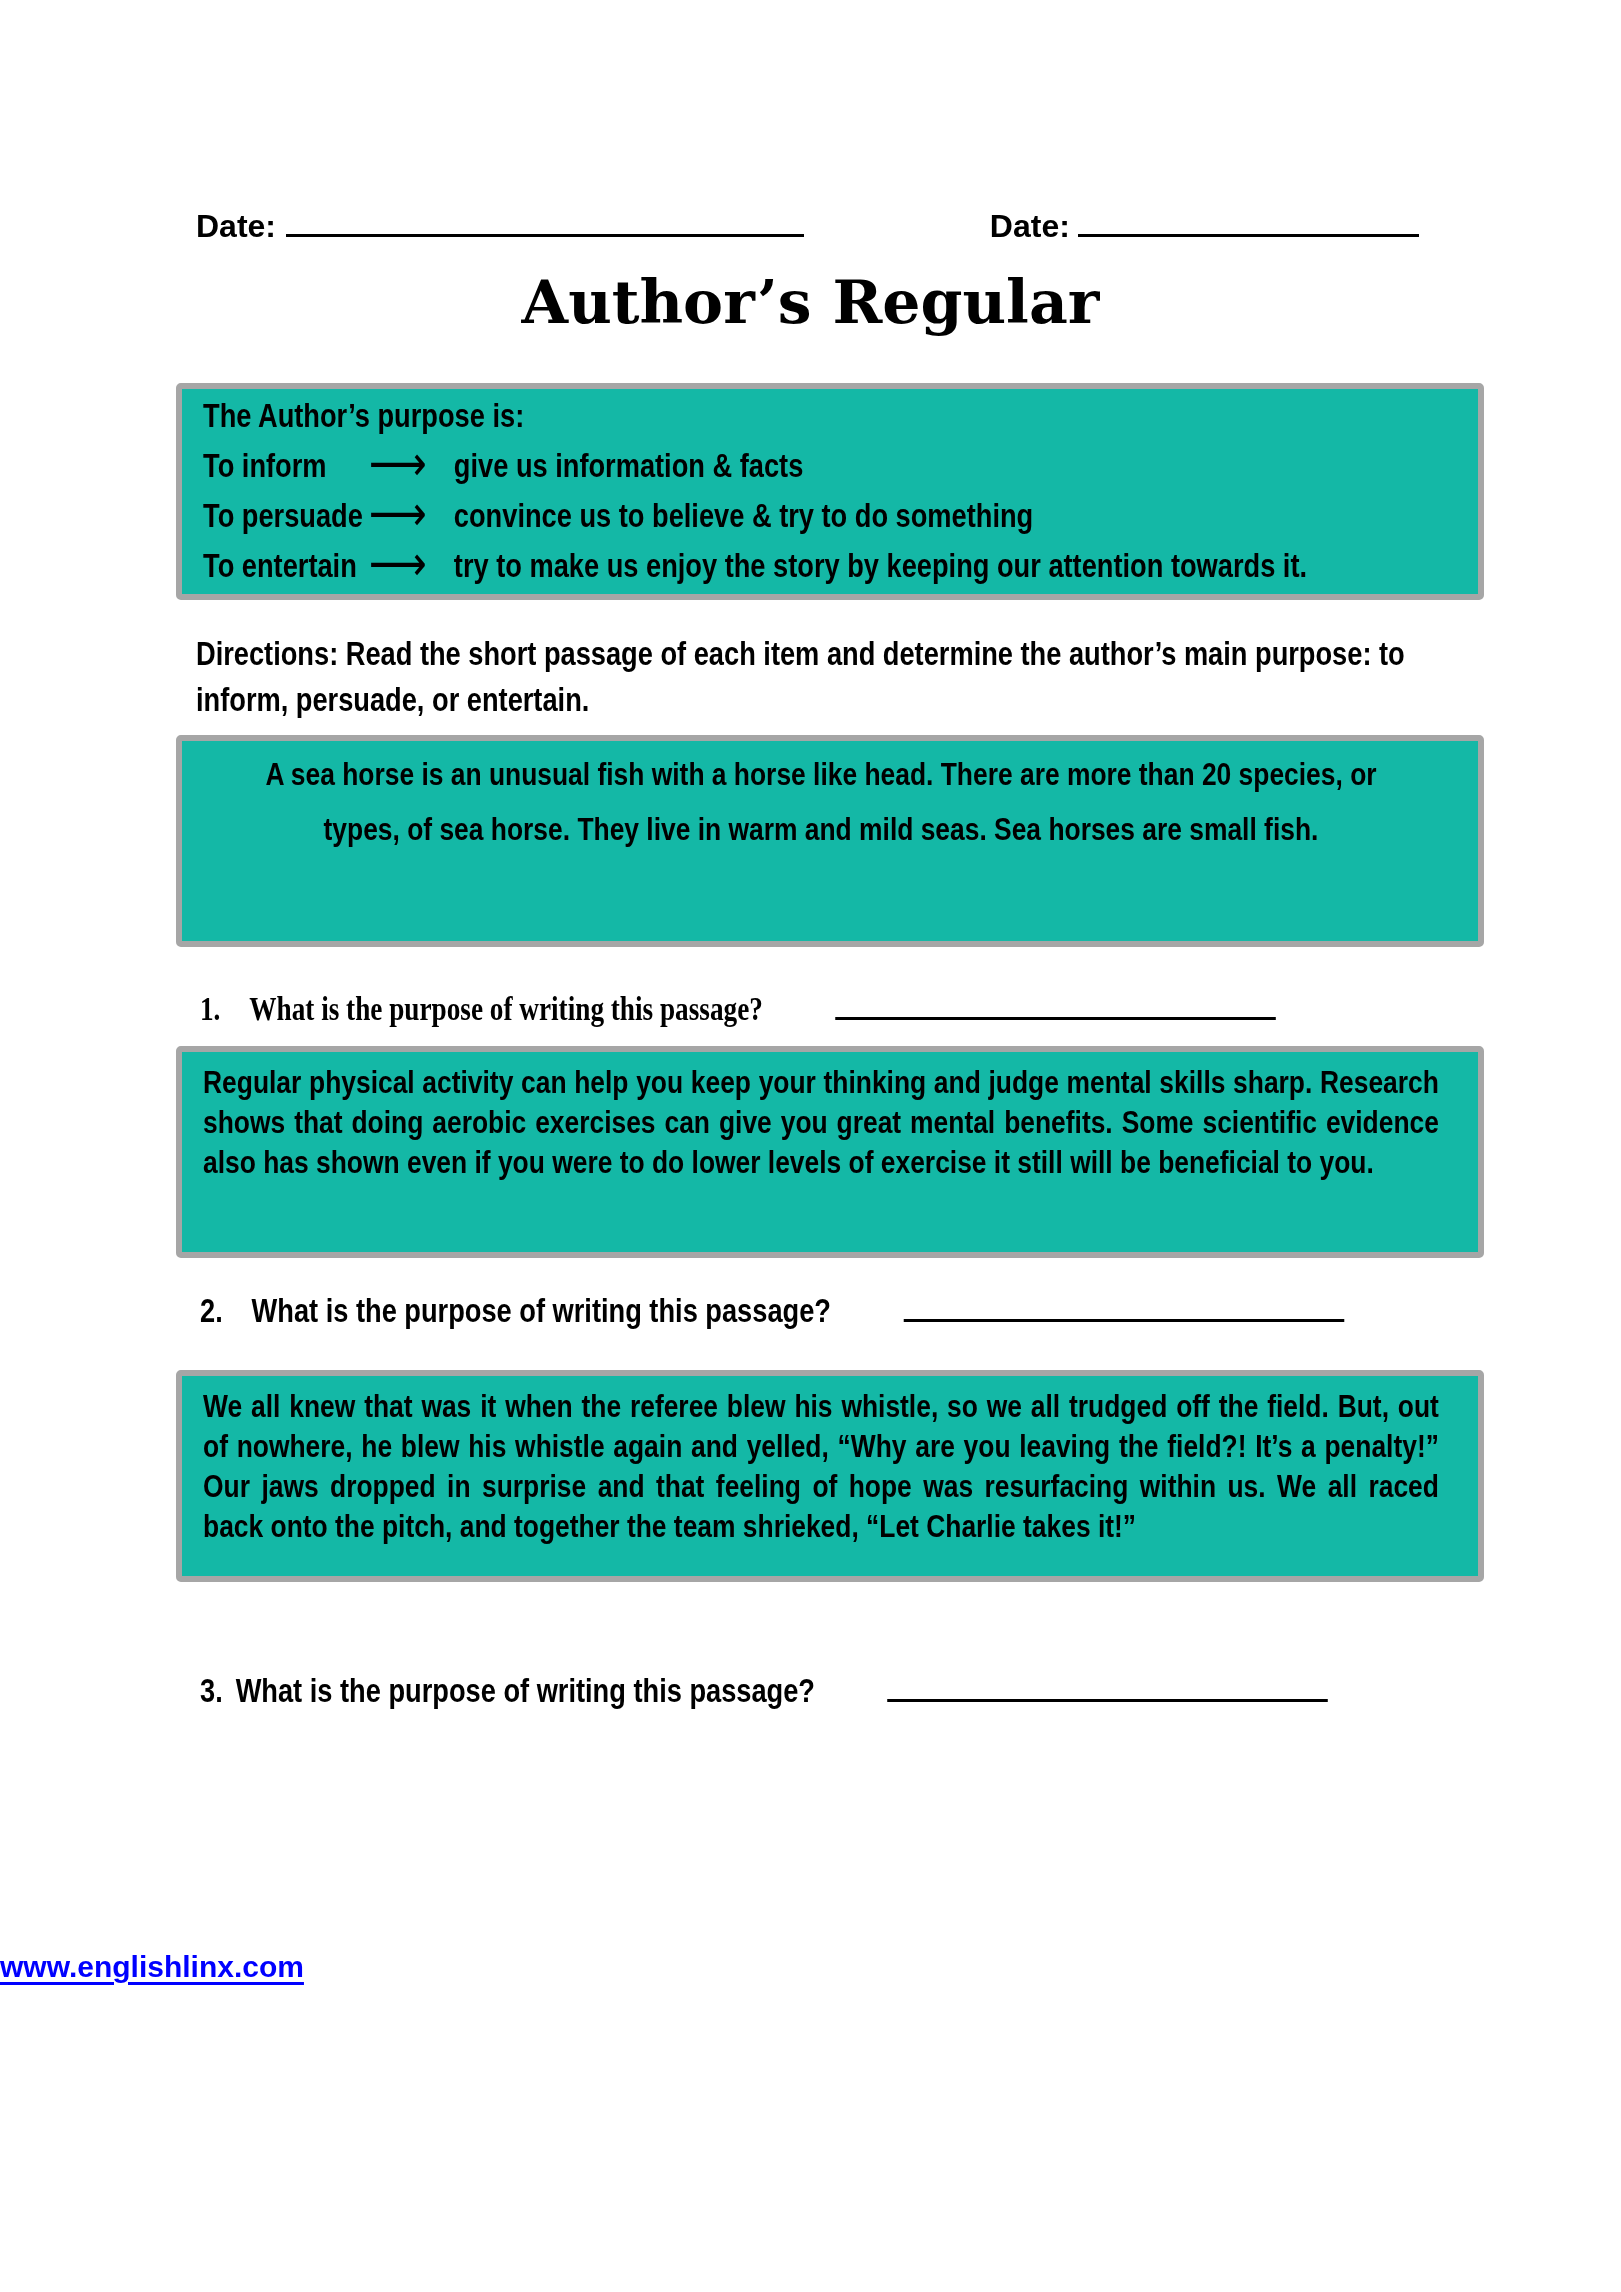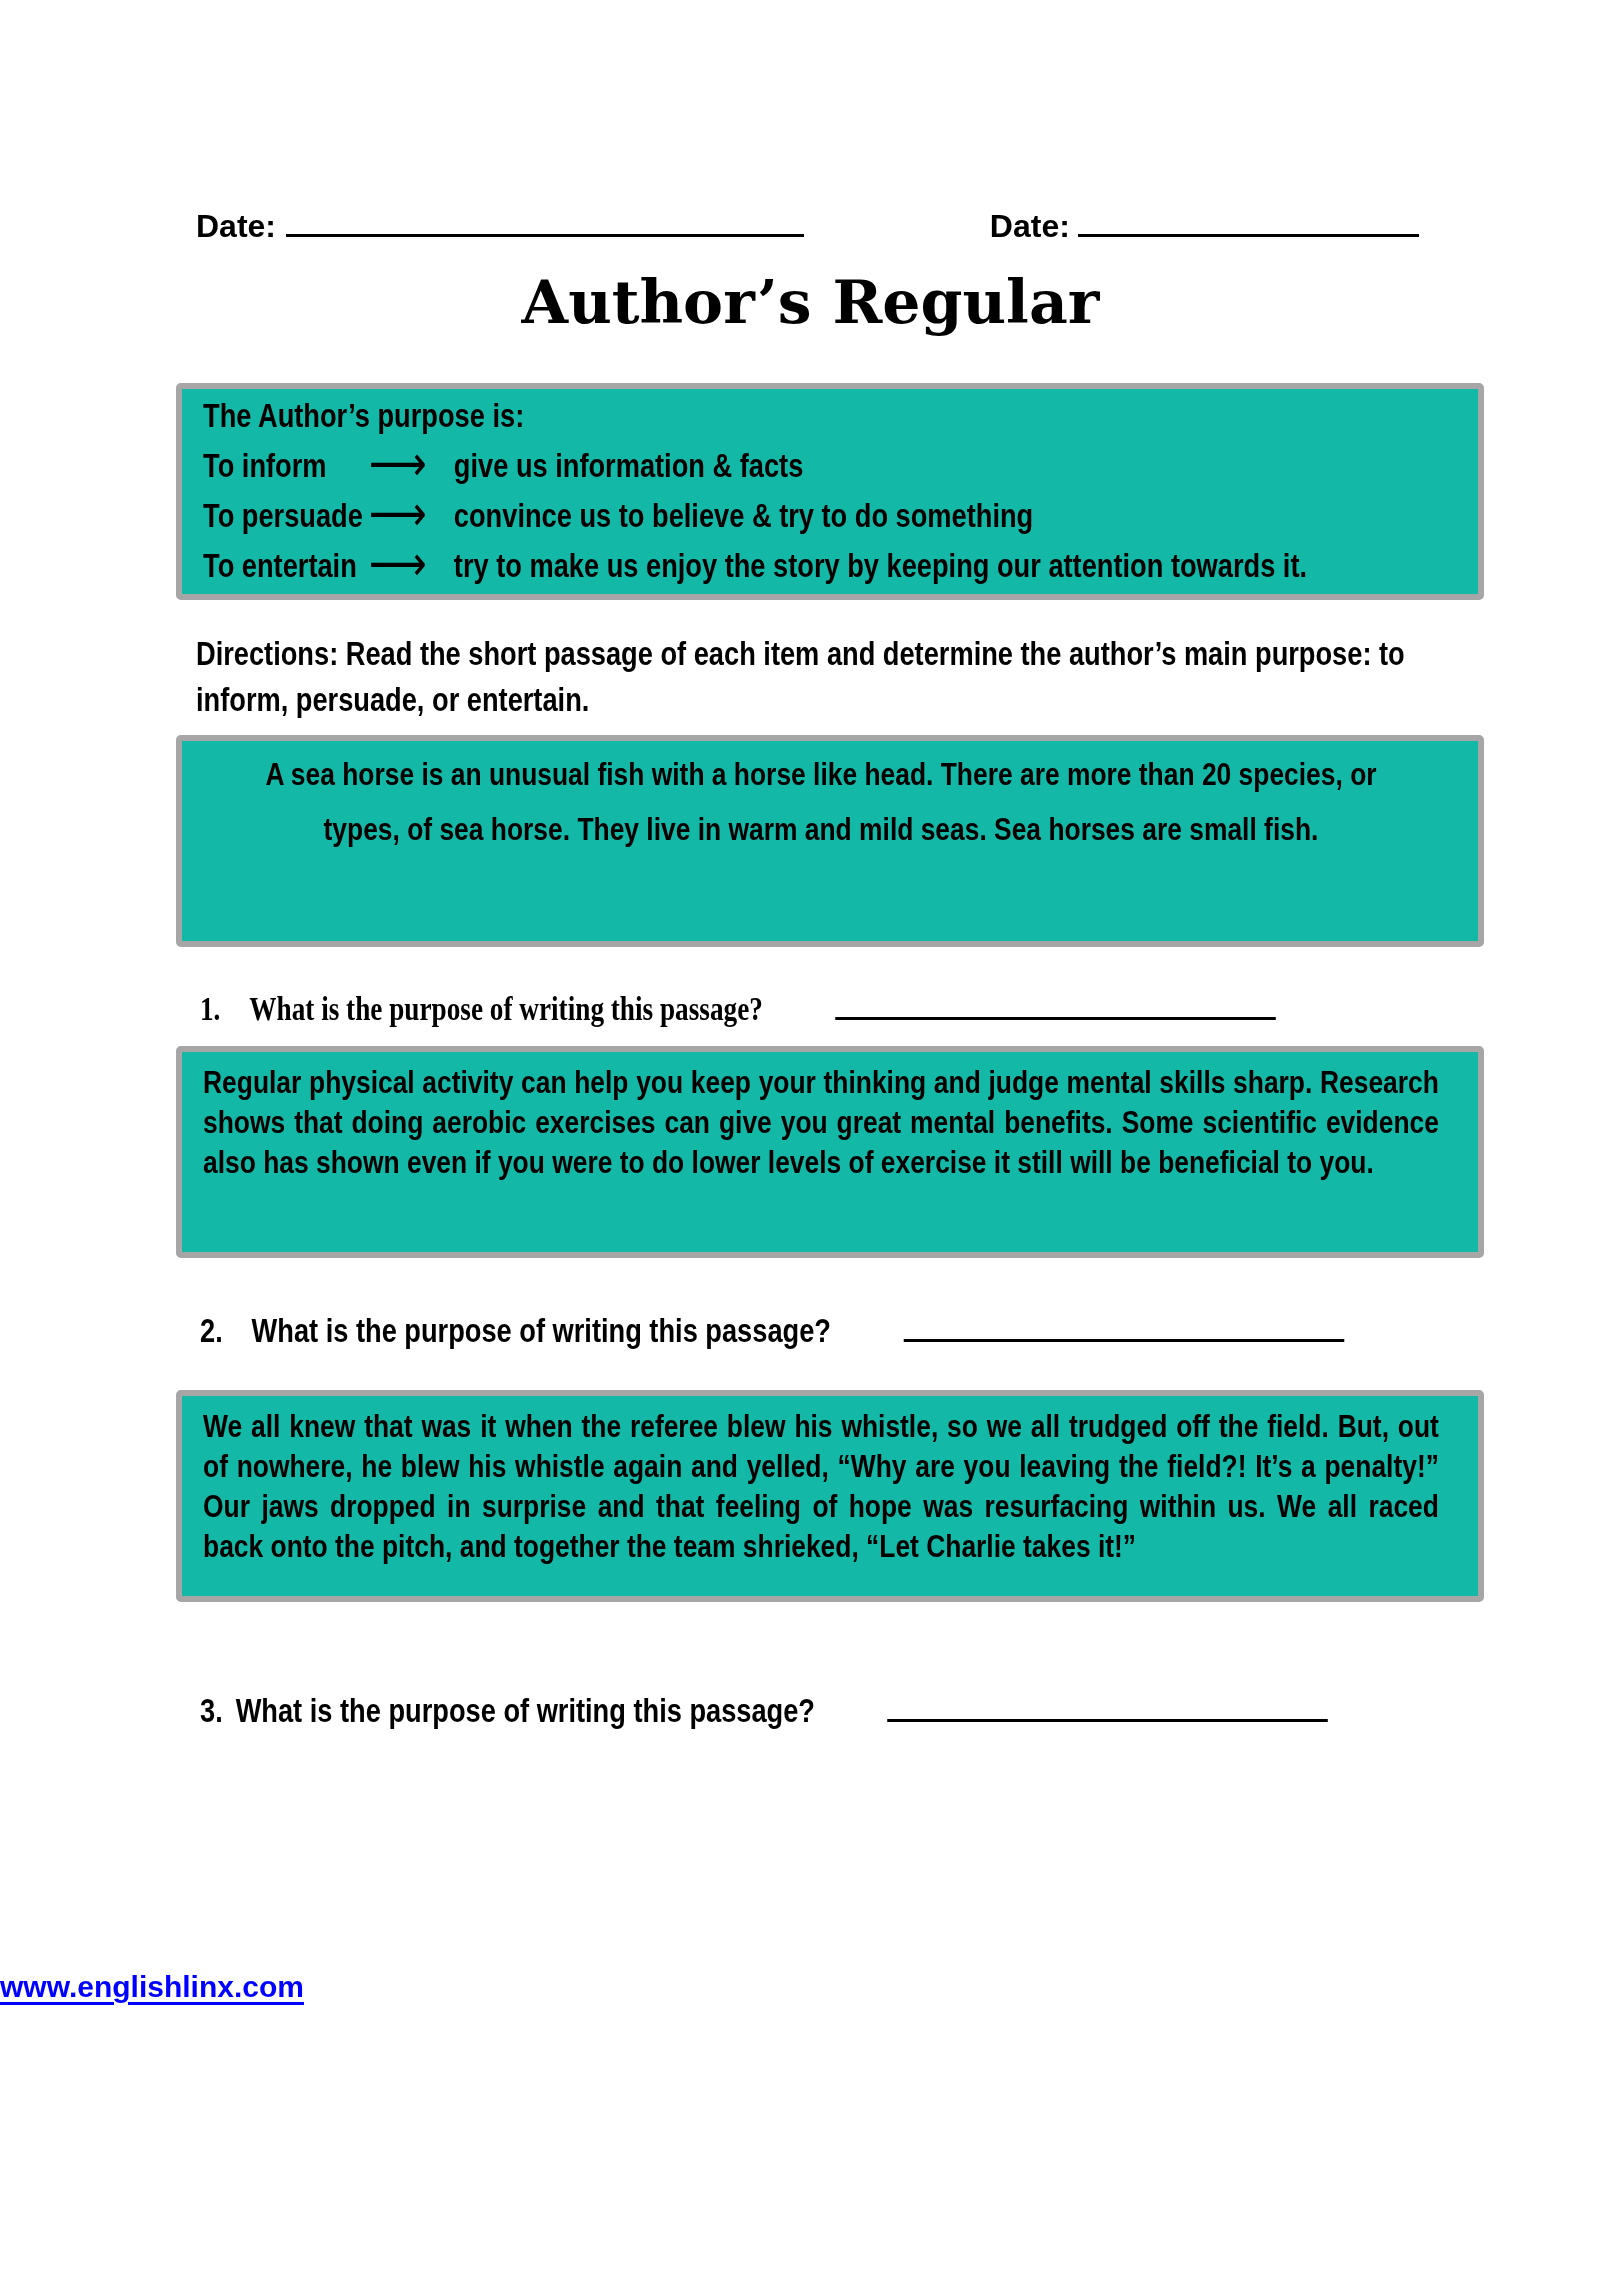--- a/index.html
+++ b/index.html
@@ -69,21 +69,21 @@
   .ptext {
     width:1549px; padding:9.8px 25.5px 0 25.5px; box-sizing:border-box;
     font-size:32px; line-height:40px; text-align:justify;
   }
   .pcenter { text-align:center; padding-top:5.9px; }
   .pcenter .pline { line-height:55px; }
 
   
   .question { margin-left:200px; font-size:33px; height:41px; line-height:41px; white-space:nowrap; }
   .q1 { margin-top:37px;font-family:Liberation Serif, serif; }
-  .q2 { margin-top:48px; }
+  .q2 { margin-top:28px; }
   .q3 { margin-top:84px; }
   .qwrap { width:1666px; }
   .qnum { margin-right:35px; }
   .q3 .qnum { margin-right:15.7px; }
   .answer-blank {
     display:inline-block; width:534px; height:33px;
     border-bottom:3.9px solid #000; margin-left:88px; vertical-align:baseline;
   }
 
   

